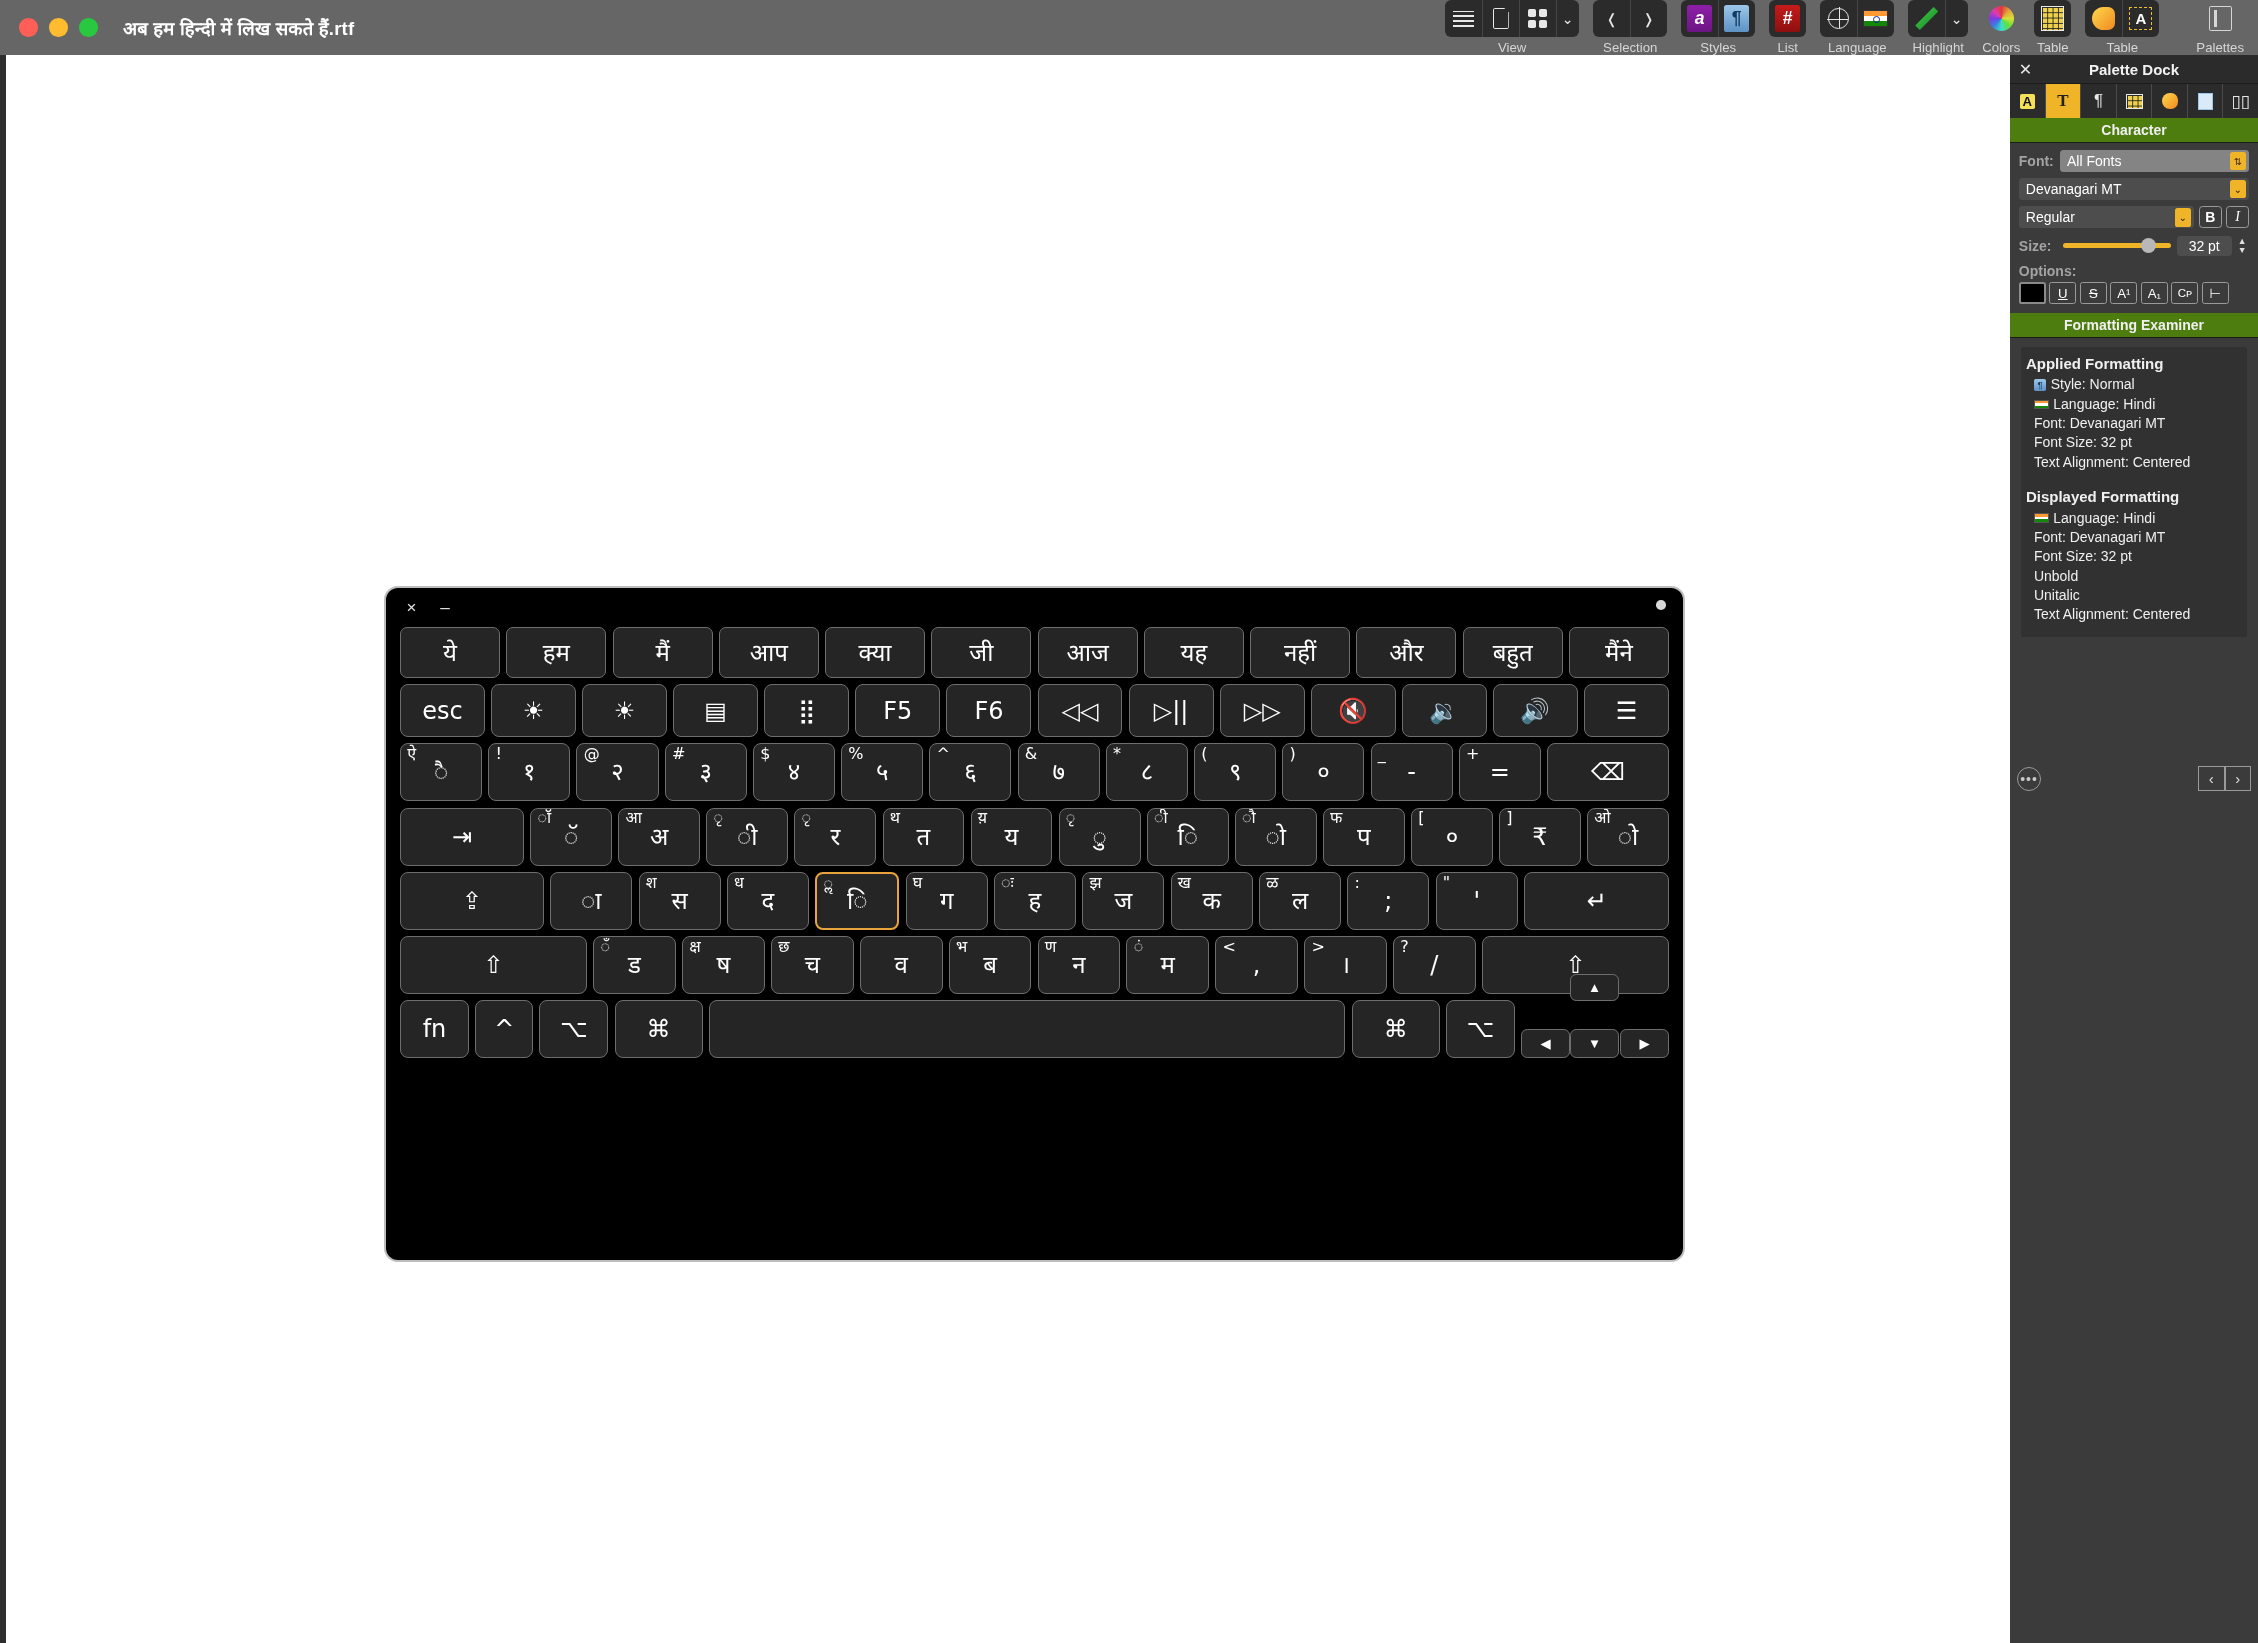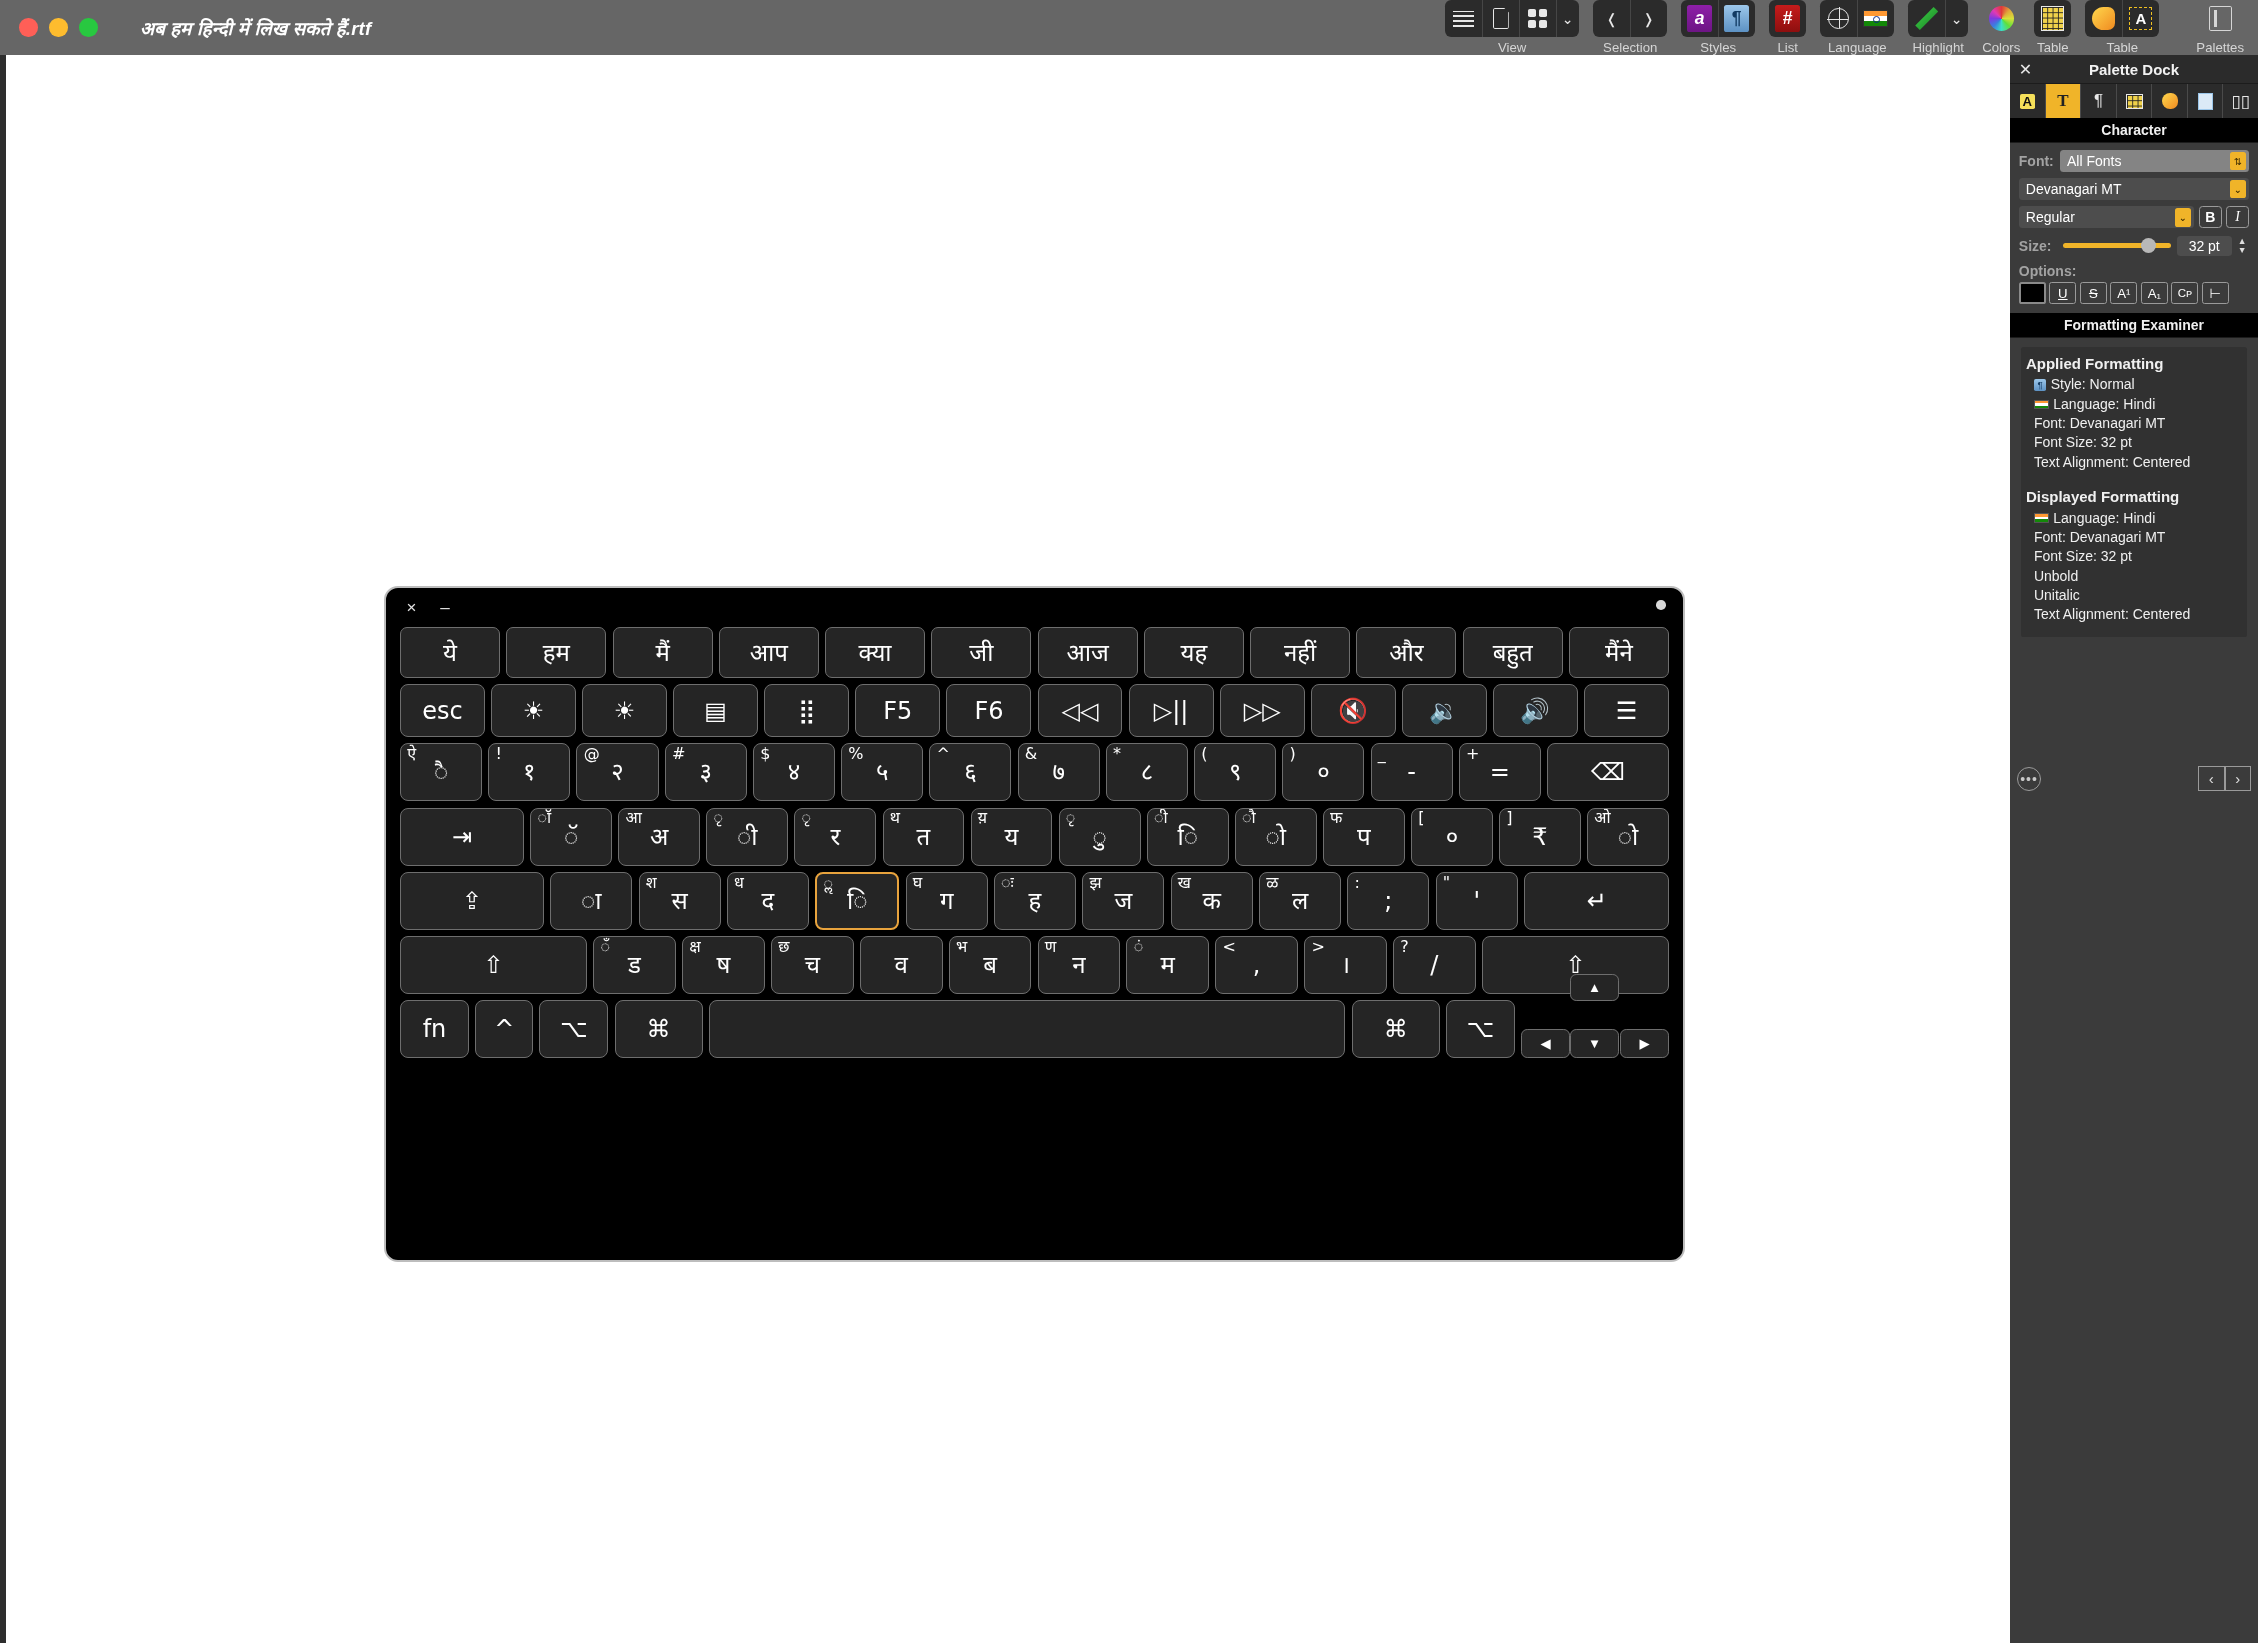--- a/index.html
+++ b/index.html
@@ -14,22 +14,22 @@
   .titlebar {
     position: absolute; left: 0; top: 0; width: 2258px; height: 55px;
     background: #666666; display: flex; align-items: center;
   }
   .traffic { display: flex; gap: 11.5px; margin-left: 19.4px; }
   .dot { width: 18.5px; height: 18.5px; border-radius: 50%; }
   .dot.red { background: #ff5f57; }
   .dot.yellow { background: #febc2e; }
   .dot.green { background: #28c840; }
   .doc-title {
-    margin-left: 42px; color: #ffffff; font-size: 18.5px; font-weight: 700;
-    letter-spacing: 0.2px; white-space: nowrap; font-style: italic;
+    margin-left: 25px; color: #ffffff; font-size: 18.5px; font-weight: 700;
+    letter-spacing: 0.2px; white-space: nowrap;
   }
 
   
   .toolbar {
     position: absolute; right: 7px; top: 0; height: 60px;
     display: flex; align-items: flex-start; gap: 0;
   }
   .tb-group { display: flex; flex-direction: column; align-items: center; padding: 0 7px; }
   .tb-row { display: flex; background: #2b2b2b; border-radius: 6.2px; overflow: hidden; height: 37px; }
   .tb-row.transparent { background: transparent; }
@@ -154,21 +154,21 @@
     border-bottom: 0.9px solid #1c1c1c;
   }
   .dock-close { margin-left: 8.8px; font-size: 16px; color: #e8e8e8; }
   .dock-title { position: absolute; left: 0; right: 0; text-align: center;
     font-size: 15px; font-weight: 700; color: #f2f2f2; }
   .dock-tabs { display: flex; height: 34px; background: #2b2b2b; }
   .dtab { flex: 1 1 0; display: flex; align-items: center; justify-content: center;
     border-right: 0.9px solid #4a4a4a; color: #e8e8e8; font-size: 17px; }
   .dtab.active { background: #f0b429; color: #222; }
   .sect-title {
-    height: 25px; background: #000000; display: flex; align-items: center; justify-content: center;
+    height: 25px; background: #4d7c0f; display: flex; align-items: center; justify-content: center;
     font-size: 14px; font-weight: 700; color: #f0f0f0; border-bottom: 0.9px solid #1c1c1c;
   }
   .char-body { padding: 7px 8.8px 8.8px 8.8px; }
   .fld-row { display: flex; align-items: center; margin-bottom: 6.2px; }
   .fld-lbl { font-size: 14px; font-weight: 700; color: #a3a3a3; margin-right: 6.2px; white-space: nowrap; }
   .combo {
     flex: 1 1 auto; height: 22px; background: #848484; border-radius: 3.5px;
     display: flex; align-items: center; padding: 0 3.5px 0 7px; color: #ffffff; font-size: 14px;
     position: relative;
   }

